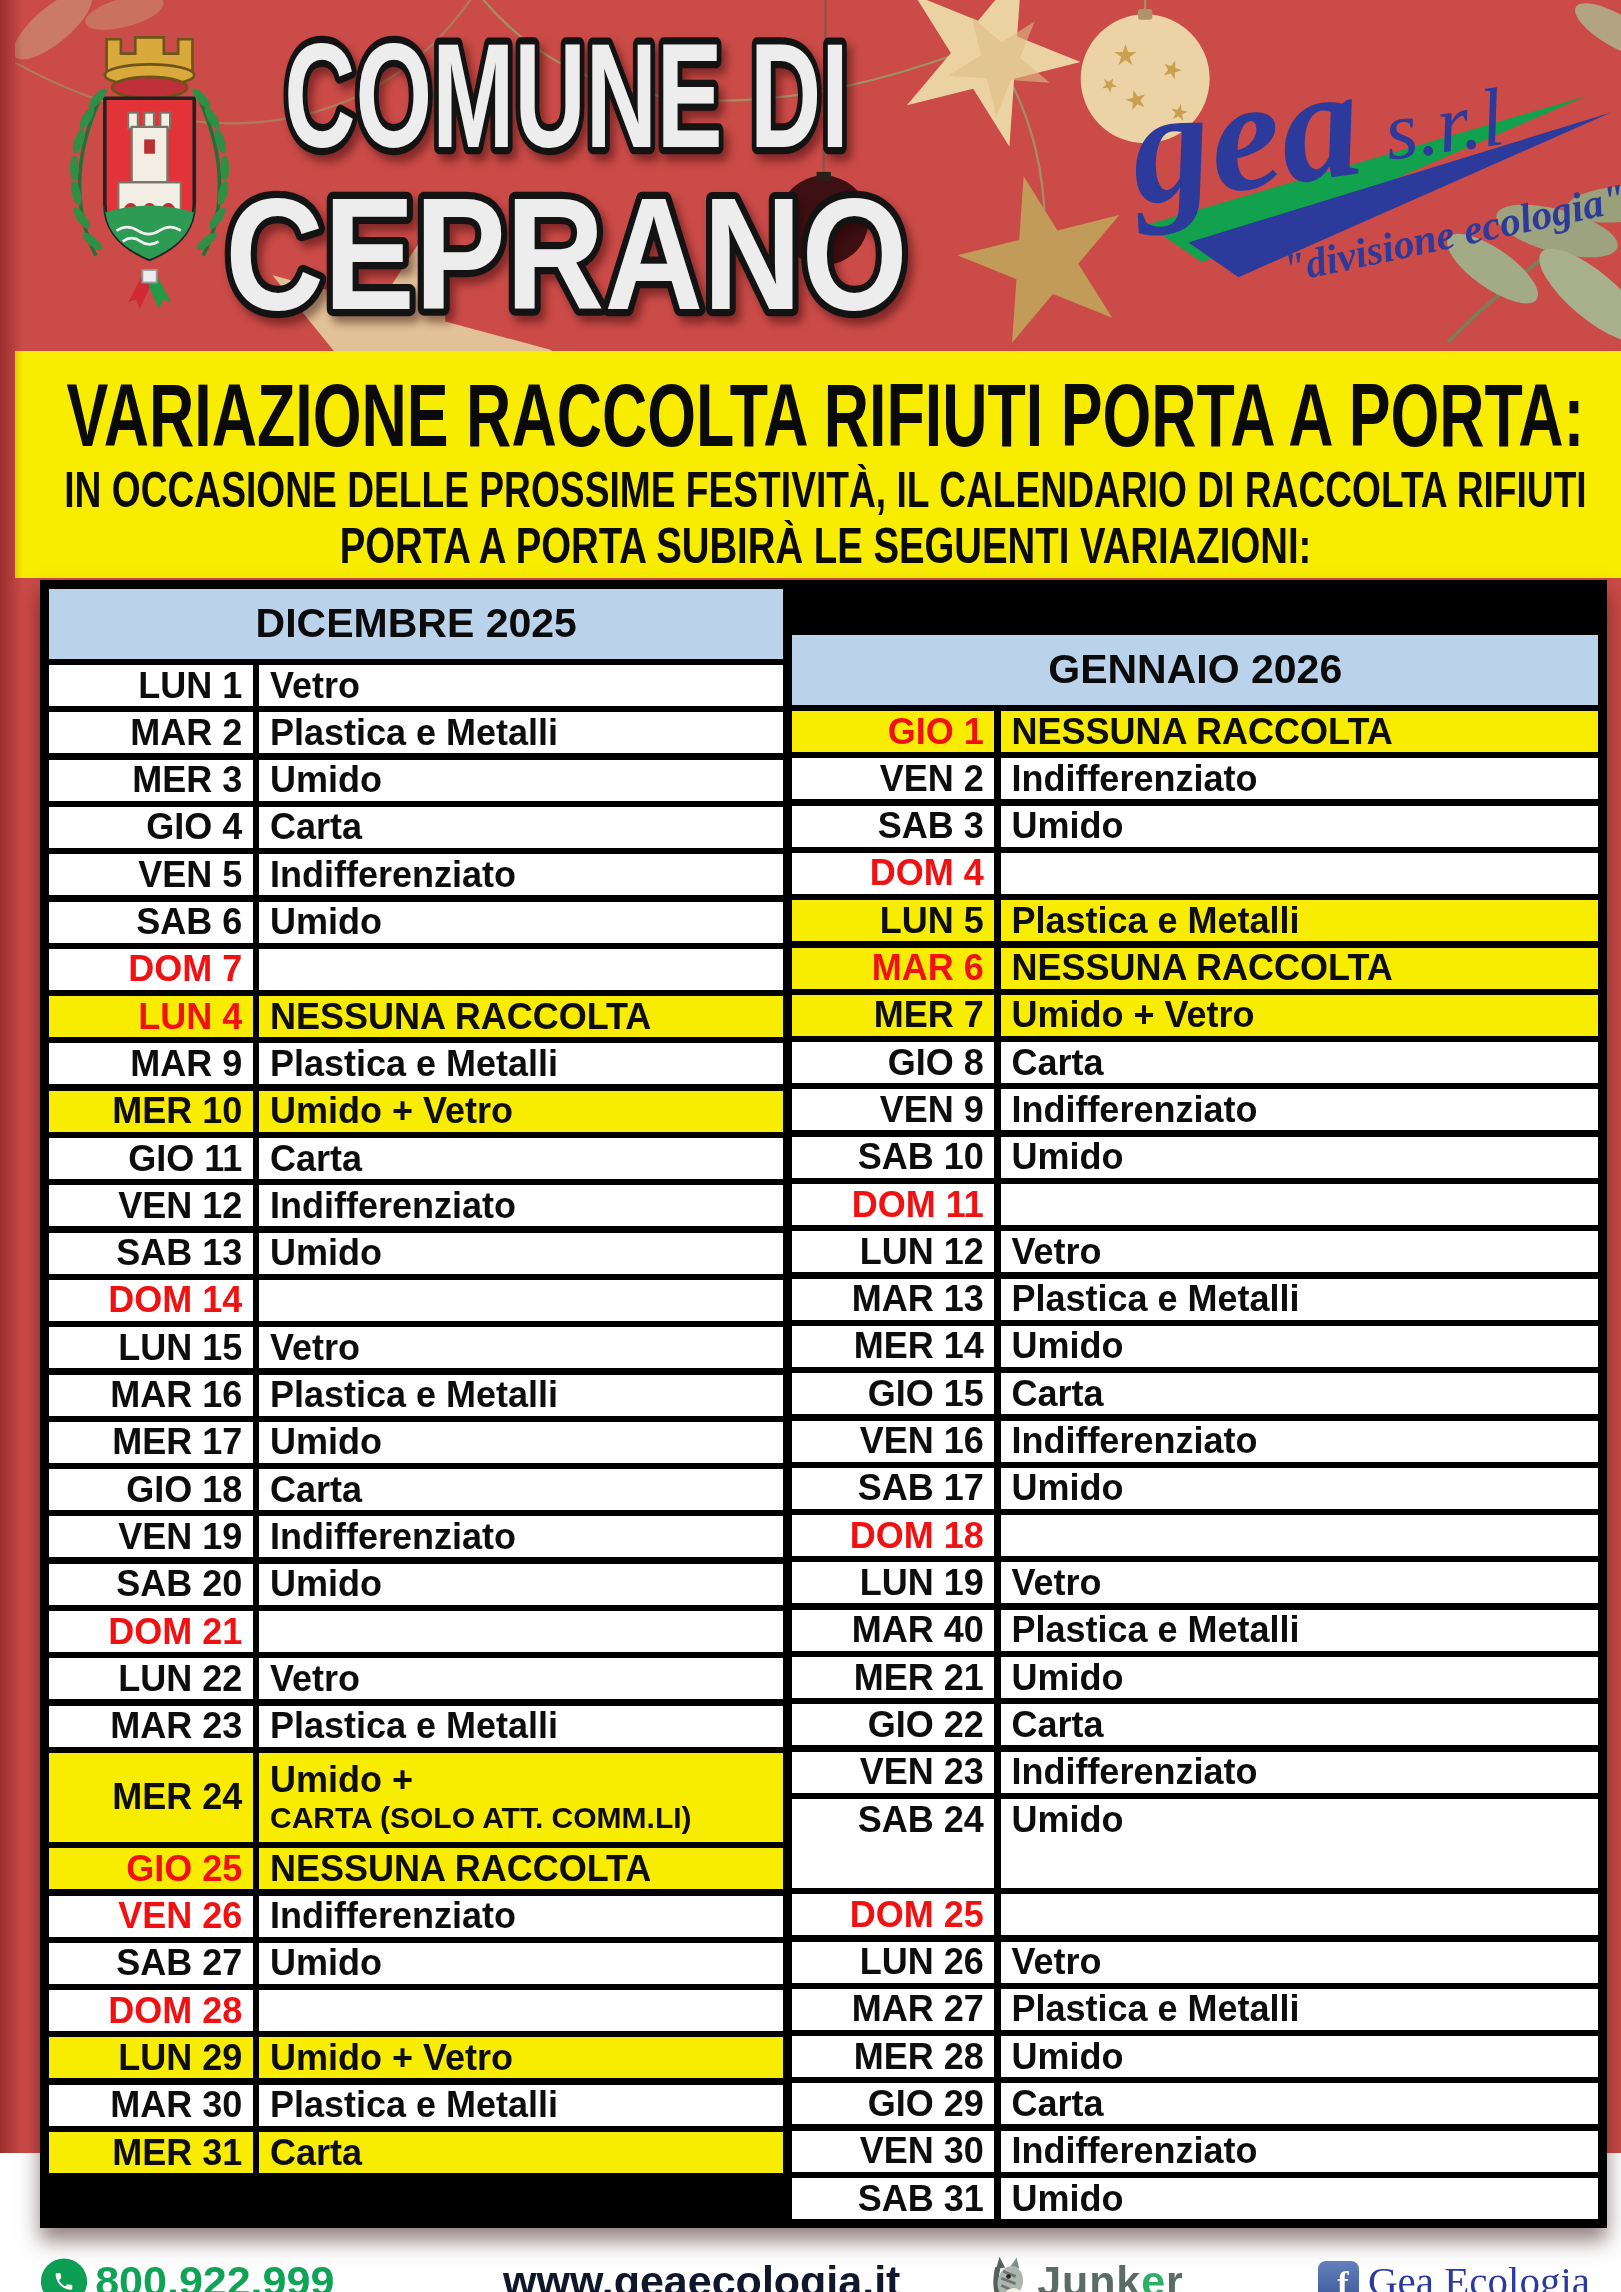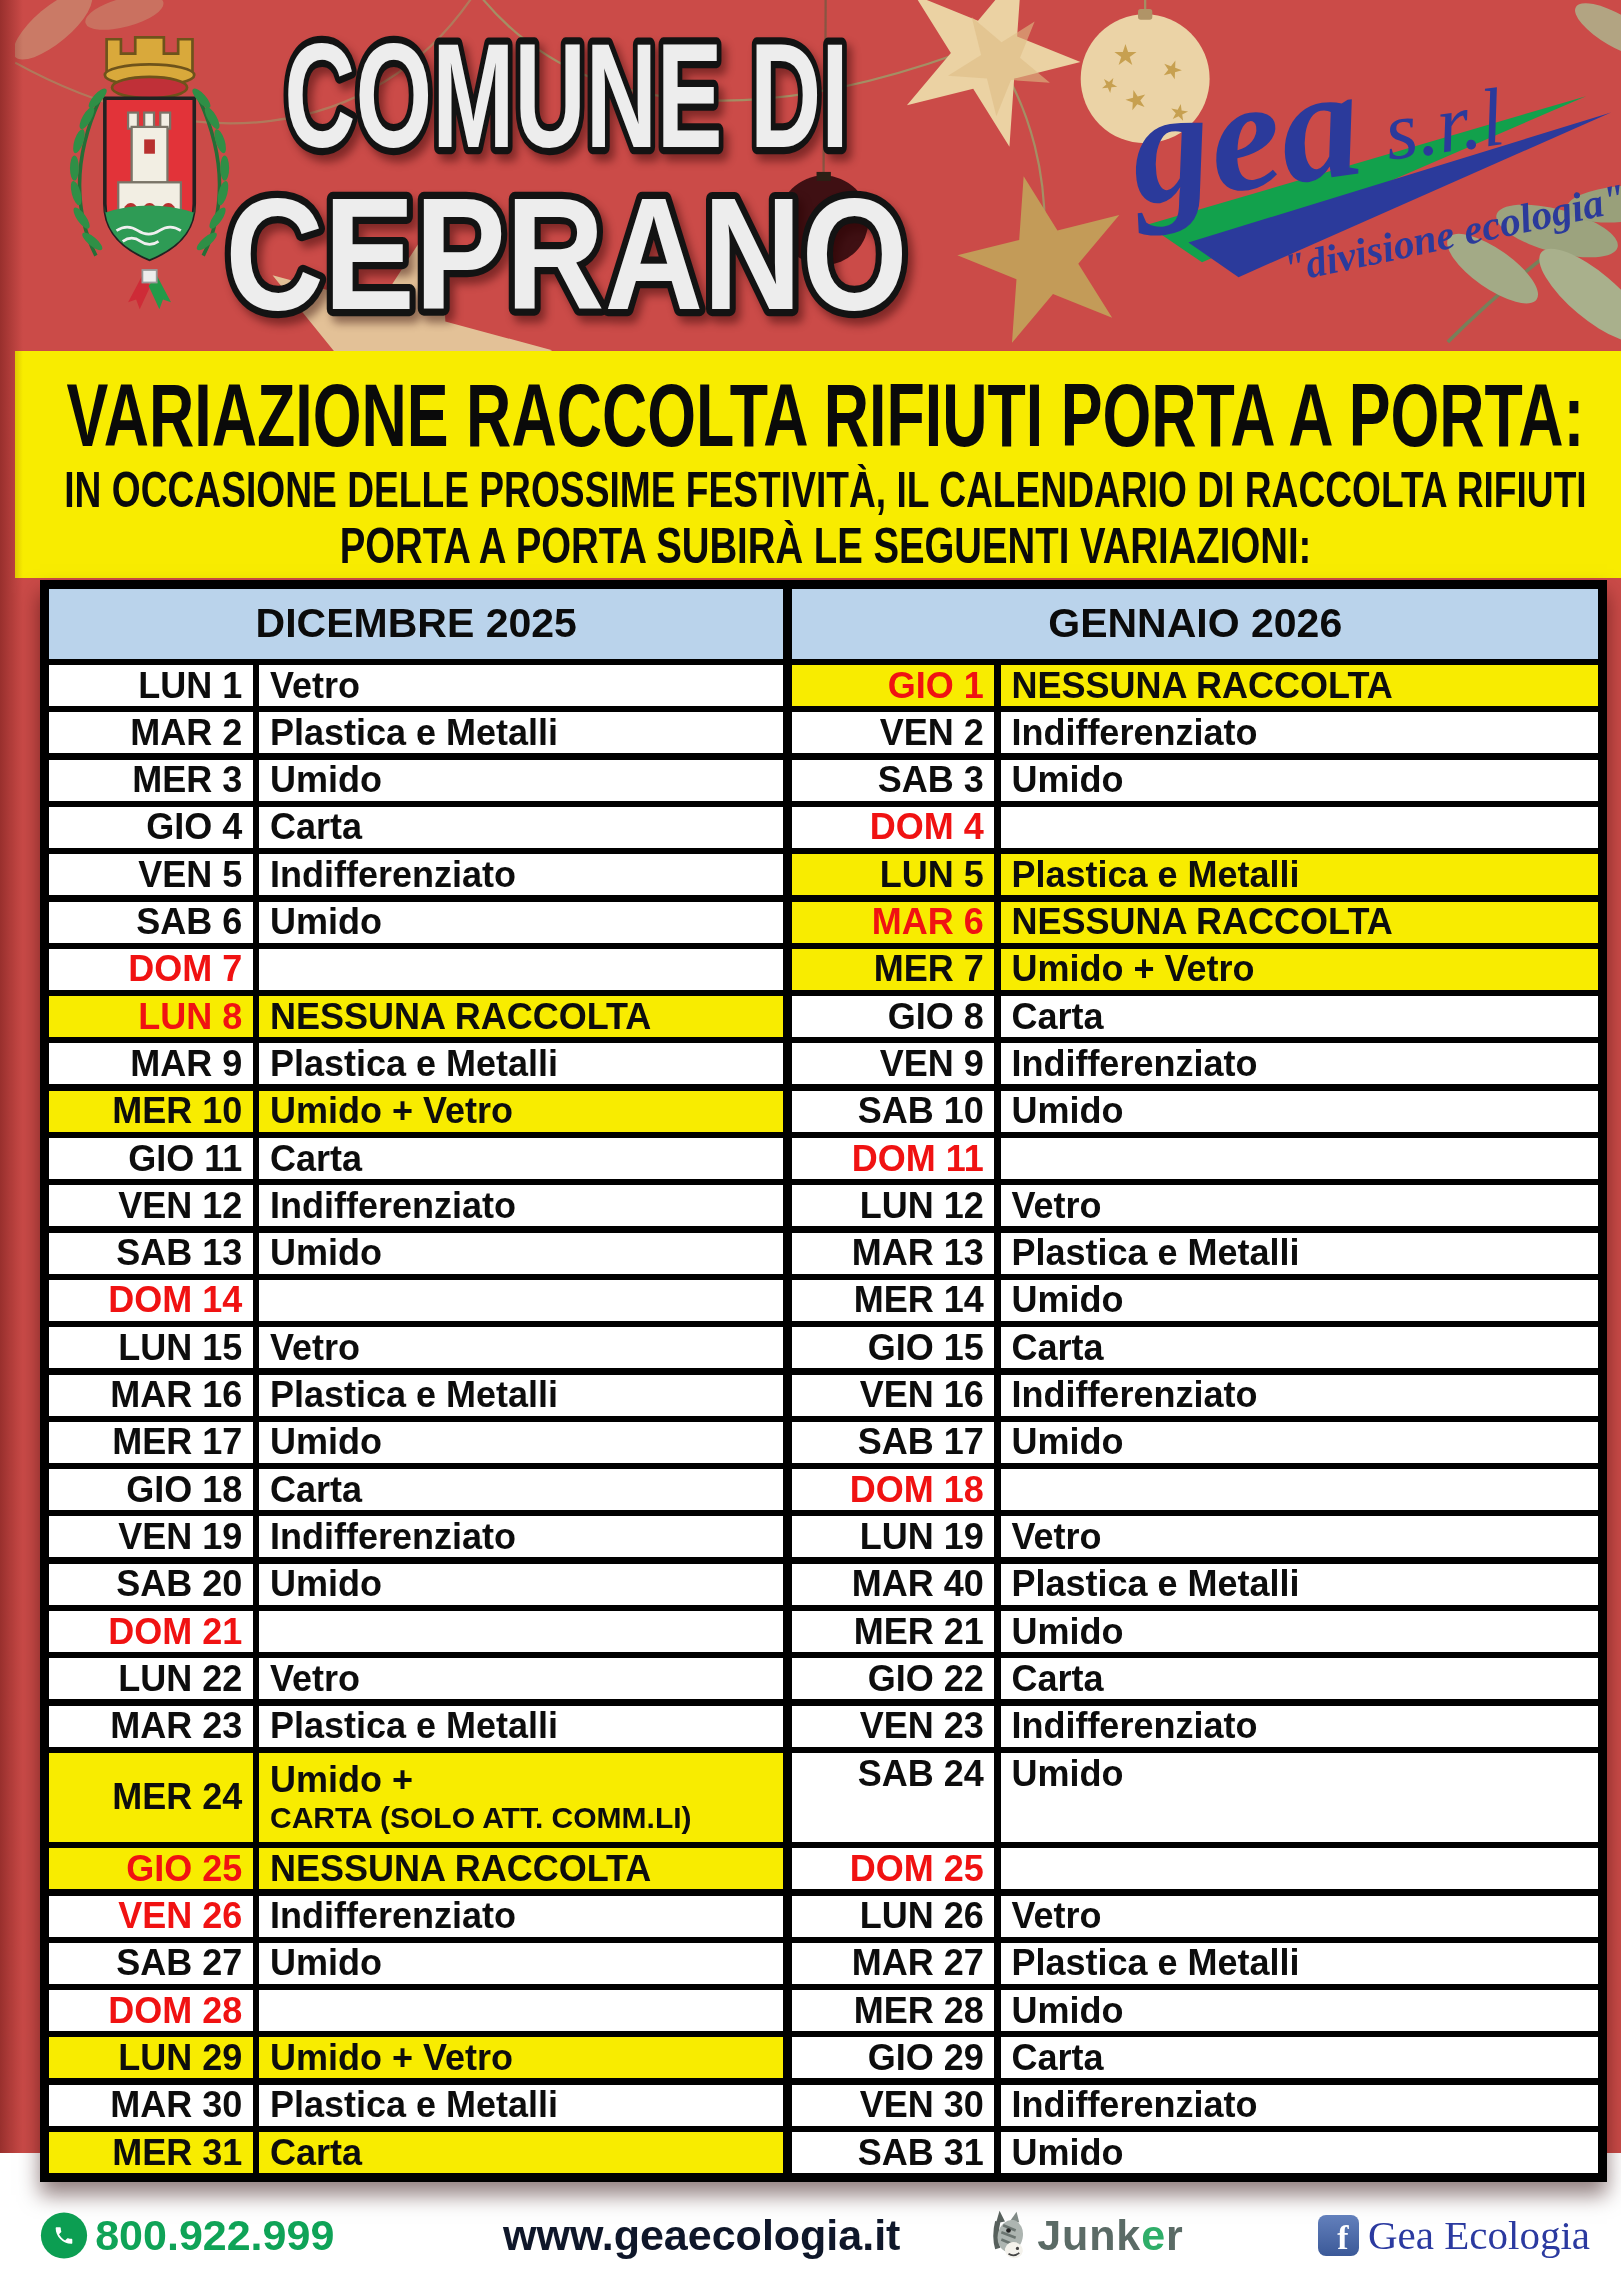--- a/index.html
+++ b/index.html
@@ -22,21 +22,21 @@
   .banner{height:227px;background:#F8EC00;box-sizing:border-box;padding-top:12.5px;text-align:left;}
   .banner svg{display:block;margin:0 auto;}
   .banner text{font-family:"Liberation Sans",sans-serif;font-weight:bold;fill:#0A0A0A;}
 
   
   .tablezone{padding:1.8px 0 0 25px;}
   .cal-wrap{width:1567px;box-sizing:border-box;border:9px solid #000;background:#000;
     display:flex;gap:9px;box-shadow:0 12.5px 19.7px rgba(40,4,4,.5);justify-content:flex-end;}
   .month{background:#000;display:grid;gap:6.3px;align-content:start;}
   .m-dec{width:743px;grid-template-columns:204px 1fr;}
-  .m-jan{width:815px;grid-template-columns:202px 1fr;}
+  .m-jan{width:815px;grid-template-columns:202px 1fr;margin-top:46px;}
   .m-head{grid-column:1/-1;height:70px;background:#BAD3EB;display:flex;align-items:center;
     justify-content:center;font-weight:bold;font-size:41px;color:#0B0B0B;}
   .cell{background:#fff;height:41px;display:flex;align-items:center;font-weight:bold;
     font-size:36px;line-height:1;color:#0D0D0D;}
   .cell.day{justify-content:flex-end;padding-right:10.7px;box-sizing:border-box;}
   .cell.desc{padding-left:10.7px;box-sizing:border-box;}
   .cell.hl{background:#F8EC00;}
   .cell.redtxt{color:#F01212;}
   .cell.tall{height:89px;}
   .cell.vtop{align-items:flex-start;padding-top:2.7px;}
@@ -200,21 +200,21 @@
 
     <div class="cell day">VEN 5</div>
     <div class="cell desc">Indifferenziato</div>
 
     <div class="cell day">SAB 6</div>
     <div class="cell desc">Umido</div>
 
     <div class="cell day redtxt">DOM 7</div>
     <div class="cell desc"></div>
 
-    <div class="cell day hl redtxt">LUN 8</div>
+    <div class="cell day hl redtxt">LUN 4</div>
     <div class="cell desc hl">NESSUNA RACCOLTA</div>
 
     <div class="cell day">MAR 9</div>
     <div class="cell desc">Plastica e Metalli</div>
 
     <div class="cell day hl">MER 10</div>
     <div class="cell desc hl">Umido + Vetro</div>
 
     <div class="cell day">GIO 11</div>
     <div class="cell desc">Carta</div>

